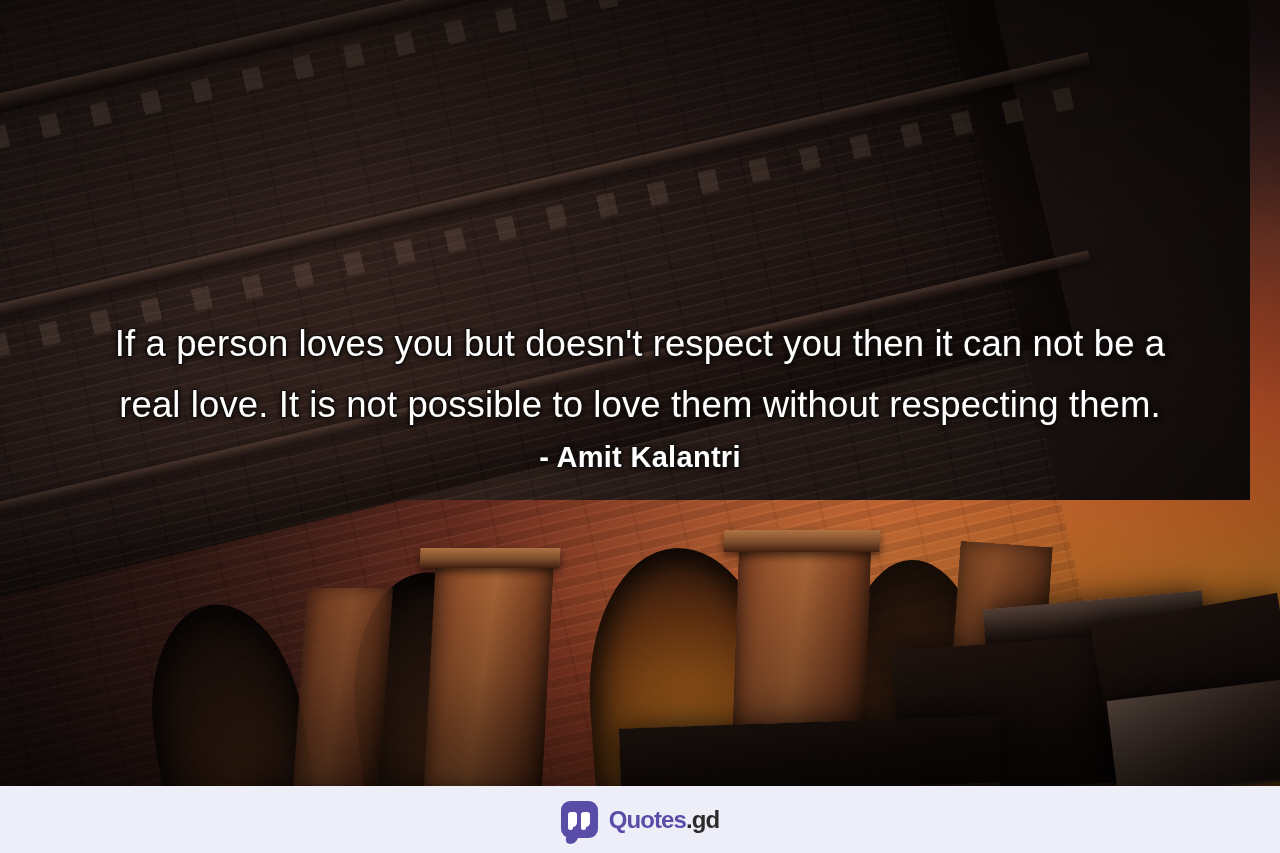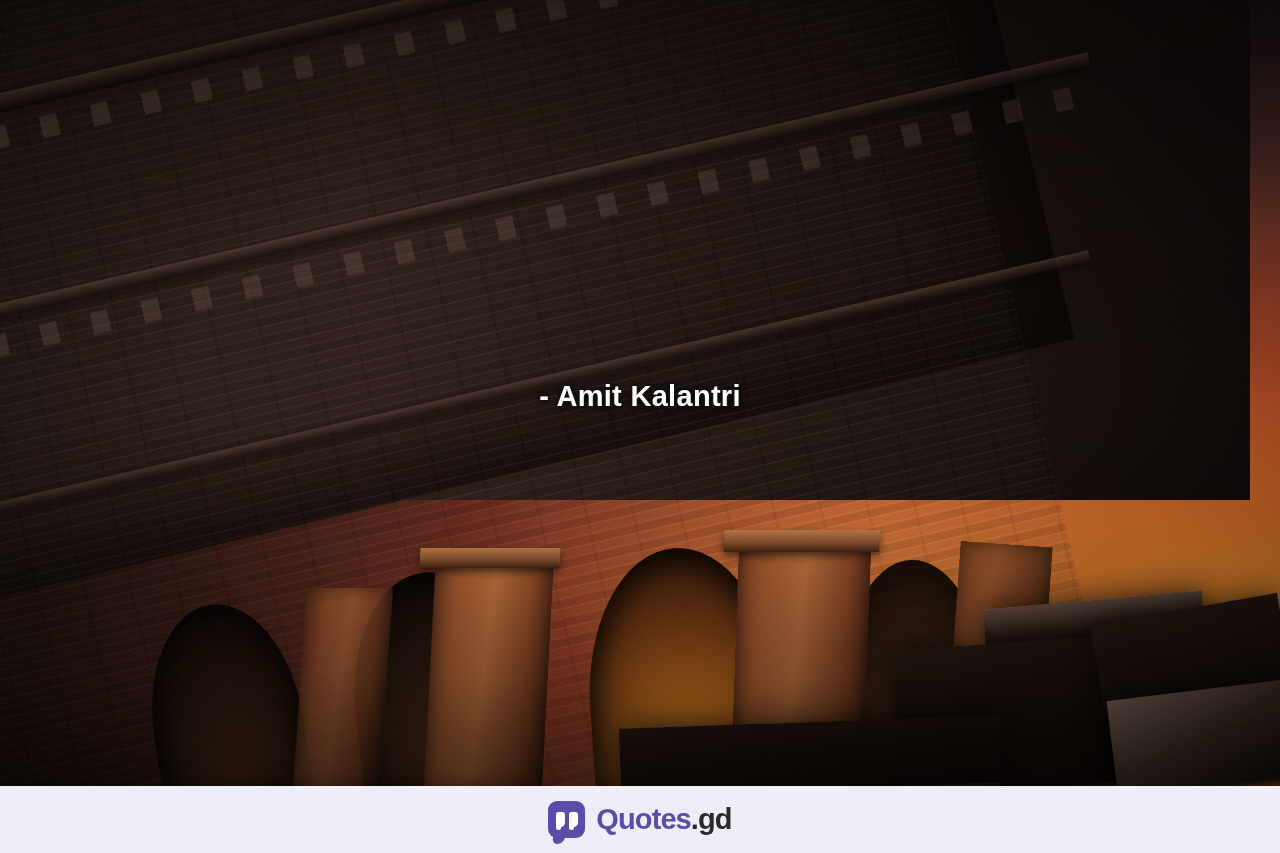--- a/index.html
+++ b/index.html
@@ -315,21 +315,21 @@
   .qm::after {
     content:"";
     position:absolute;
     left:0; bottom:-3px;
     width:5px; height:7px;
     background:#ffffff;
     border-radius:0 0 3px 3px;
   }
   .logo-text {
     font-family:"Liberation Sans", sans-serif;
-    font-size:29px;
+    font-size:24px;
     font-weight:700;
     letter-spacing:-.9px;
     line-height:1;
     white-space:nowrap;
   }
   .logo-name { color:#5a4da8; }
   .logo-tld  { color:#2b2b2b; }
 </style>
 </head>
 <body>
@@ -371,20 +371,21 @@
       <div class="block b1"></div>
       <div class="block b2"></div>
       <div class="block b5"></div>
       <div class="block b4"></div>
     </div>
 
     <div class="vignette"></div>
     <div class="grain"></div>
 
     <div class="quote-wrap">
+      <div class="quote-text">If a person loves you but doesn't respect you then it can not be a real love. It is not possible to love them without respecting them.</div>
       <div class="quote-author">- Amit Kalantri</div>
     </div>
   </div>
 
   <div class="footer">
     <div class="logo">
       <span class="logo-mark">
         <span class="qm"></span>
         <span class="qm"></span>
       </span>

